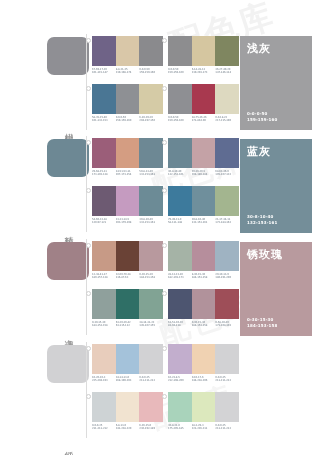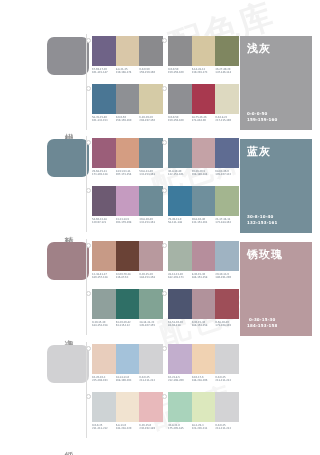--- a/index.html
+++ b/index.html
@@ -65,21 +65,21 @@
     font-family:"DejaVu Sans",sans-serif;
     letter-spacing:-0.1px;padding-right:1px;white-space:nowrap;
     overflow:hidden;
   }
   .codes .cell b{display:block;font-weight:normal;}
 
   
   .feature{position:absolute;right:8px;width:72px;}
   .f0{top:36px;height:94px;}
   .f1{top:139px;height:94px;}
-  .f2{top:242px;height:94px;text-align:center;}
+  .f2{top:242px;height:94px;}
   .f3{top:345px;height:100px;}
   .fname{
     position:absolute;left:7px;top:5px;
     font-size:11px;color:#ffffff;font-weight:bold;letter-spacing:1px;
     font-family:"DejaVu Sans",sans-serif;
   }
   .fcodes{
     position:absolute;left:7px;bottom:7px;
     font-size:4px;line-height:6px;color:#ffffff;font-weight:bold;
     font-family:"DejaVu Sans",sans-serif;letter-spacing:0.2px;

